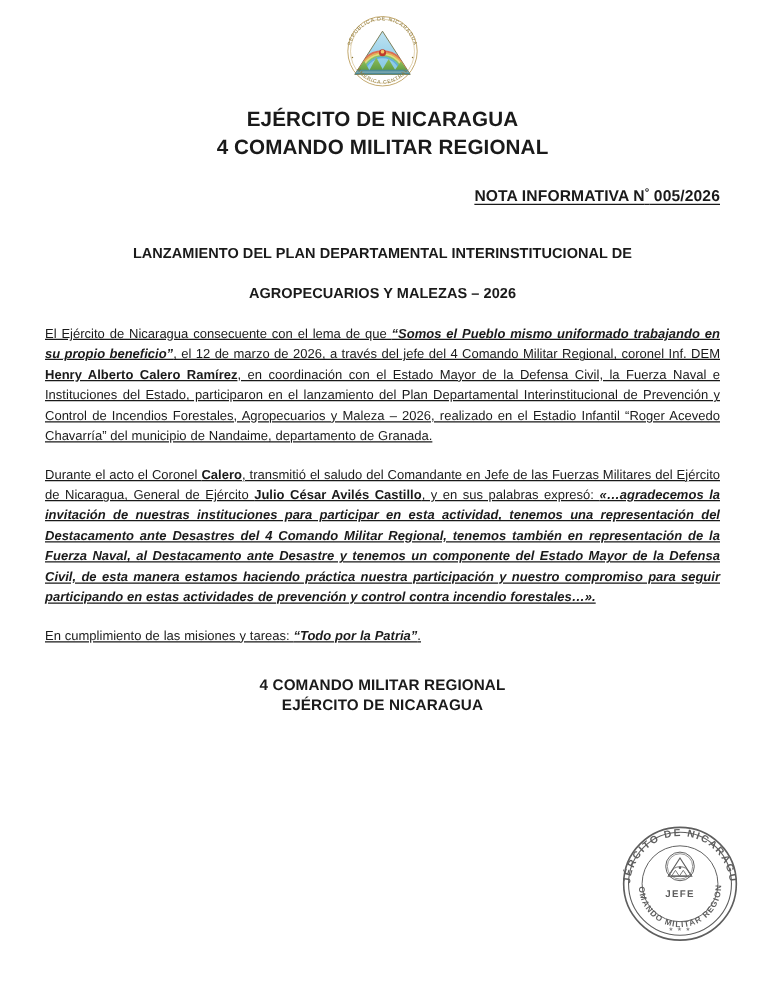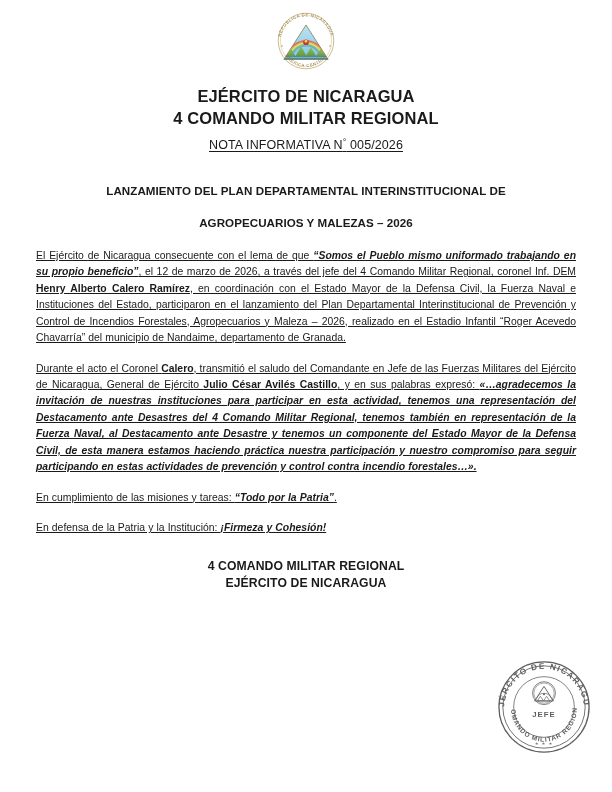--- a/index.html
+++ b/index.html
@@ -42,24 +42,24 @@
     text-align: center;
     font-size: 16.5px;
     font-weight: bold;
     line-height: 1.32;
     letter-spacing: .1px;
     margin: 4px 0 0 0;
   }
   .doc-title div { white-space: nowrap; }
 
   .nota-line {
-    text-align: center;
-    margin-top: 8px;
+    text-align: right;
+    margin-top: 20px;
     font-size: 12.5px;
-    font-weight: normal;
+    font-weight: bold;
     letter-spacing: .1px;
   }
   .nota-line .u {
     text-decoration: underline;
     text-underline-offset: 2px;
   }
   .nota-line sup {
     font-size: 9px;
     vertical-align: 4px;
     line-height: 0;
@@ -187,21 +187,20 @@
 
   <div class="body-area">
 
     <p class="para"><span>El Ejército de Nicaragua consecuente con el lema de que </span><span class="bi">“Somos el Pueblo mismo uniformado trabajando en su propio beneficio”</span><span>, el 12 de marzo de 2026, a través del jefe del 4 Comando Militar Regional, coronel Inf. DEM </span><span class="b">Henry Alberto Calero Ramírez</span><span>, en coordinación con el Estado Mayor de la Defensa Civil, la Fuerza Naval e Instituciones del Estado, participaron en el lanzamiento del Plan Departamental Interinstitucional de Prevención y Control de Incendios Forestales, Agropecuarios y Maleza – 2026, realizado en el Estadio Infantil “Roger Acevedo Chavarría” del municipio de Nandaime, departamento de Granada.</span></p>
 
     <p class="para gap-before"><span>Durante el acto el Coronel </span><span class="b">Calero</span><span>, transmitió el saludo del Comandante en Jefe de las Fuerzas Militares del Ejército de Nicaragua, General de Ejército </span><span class="b">Julio César Avilés Castillo</span><span>, y en sus palabras expresó: </span><span class="bi">«…agradecemos la invitación de nuestras instituciones para participar en esta actividad, tenemos una representación del Destacamento ante Desastres del 4 Comando Militar Regional, tenemos también en representación de la Fuerza Naval, al Destacamento ante Desastre y tenemos un componente del Estado Mayor de la Defensa Civil, de esta manera estamos haciendo práctica nuestra participación y nuestro compromiso para seguir participando en estas actividades de prevención y control contra incendio forestales…».</span></p>
 
 
     <p class="para gap-before"><span>En cumplimiento de las misiones y tareas: </span><span class="bi">“Todo por la Patria”</span><span>.</span></p>
 
-    <p class="para gap-before"><span>En defensa de la Patria y la Institución: </span><span class="bi">¡Firmeza y Cohesión!</span></p>
 
   </div>
 
   <div class="signature">
     <div>4 COMANDO MILITAR REGIONAL</div>
     <div>EJÉRCITO DE NICARAGUA</div>
   </div>
 
   <svg class="stamp" viewBox="0 0 120 120">
     <defs>

